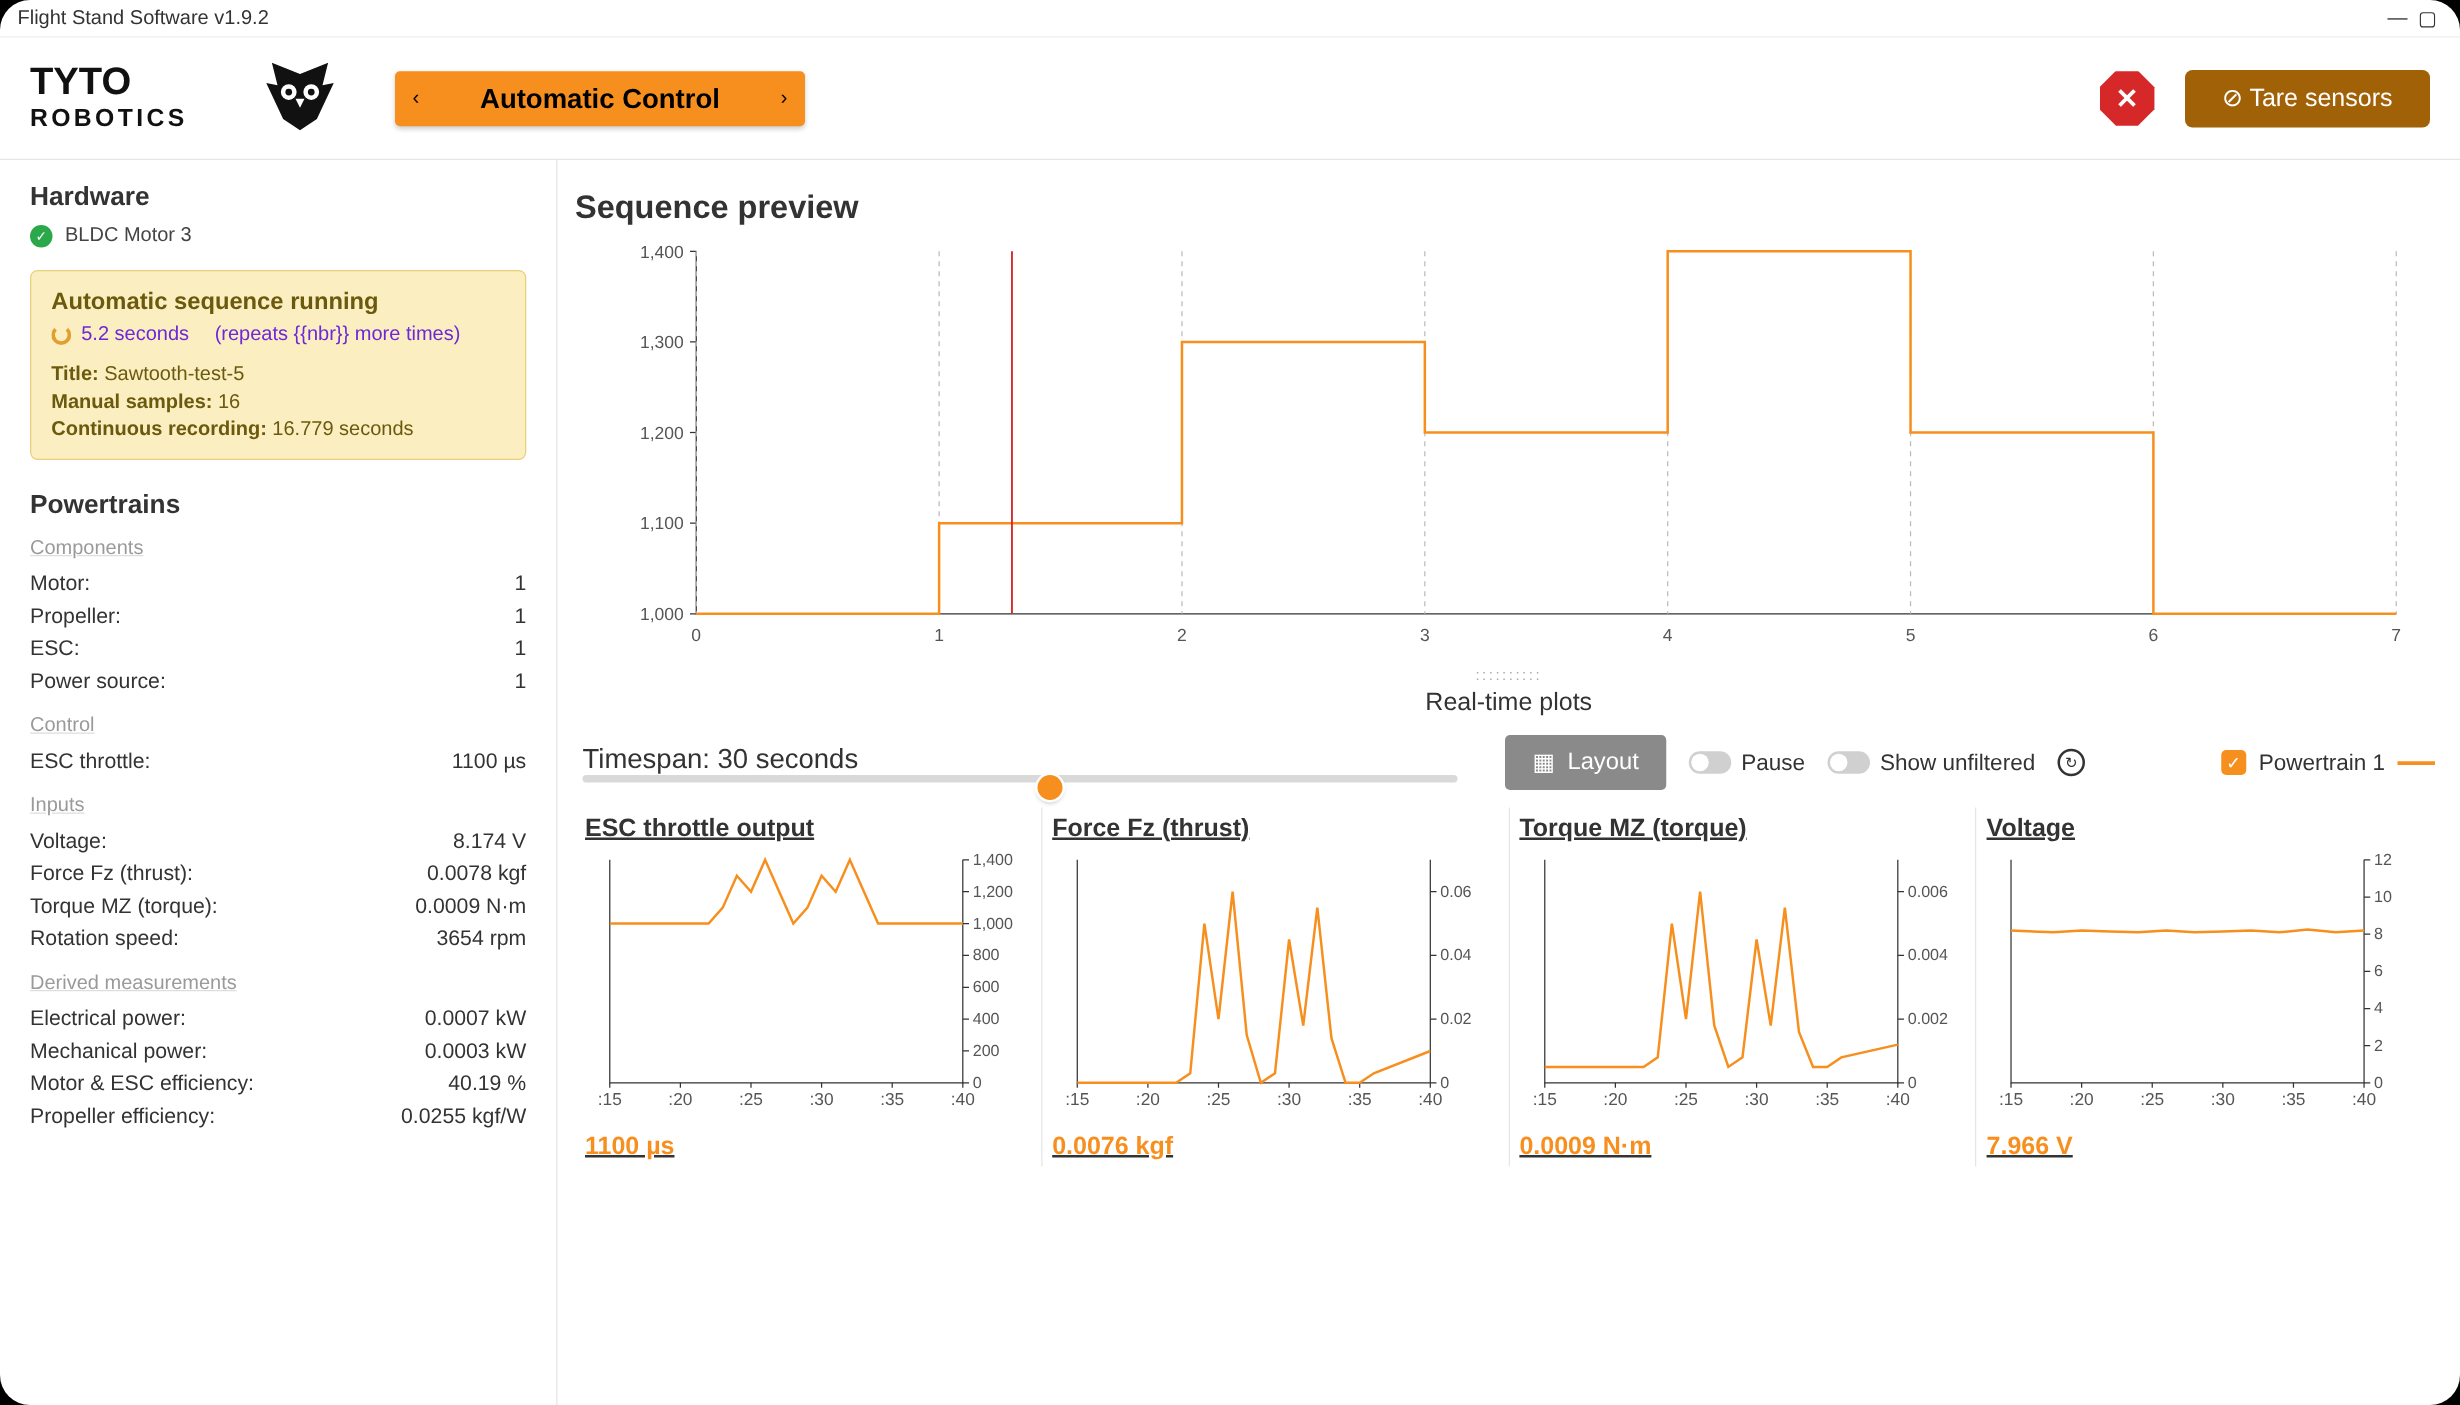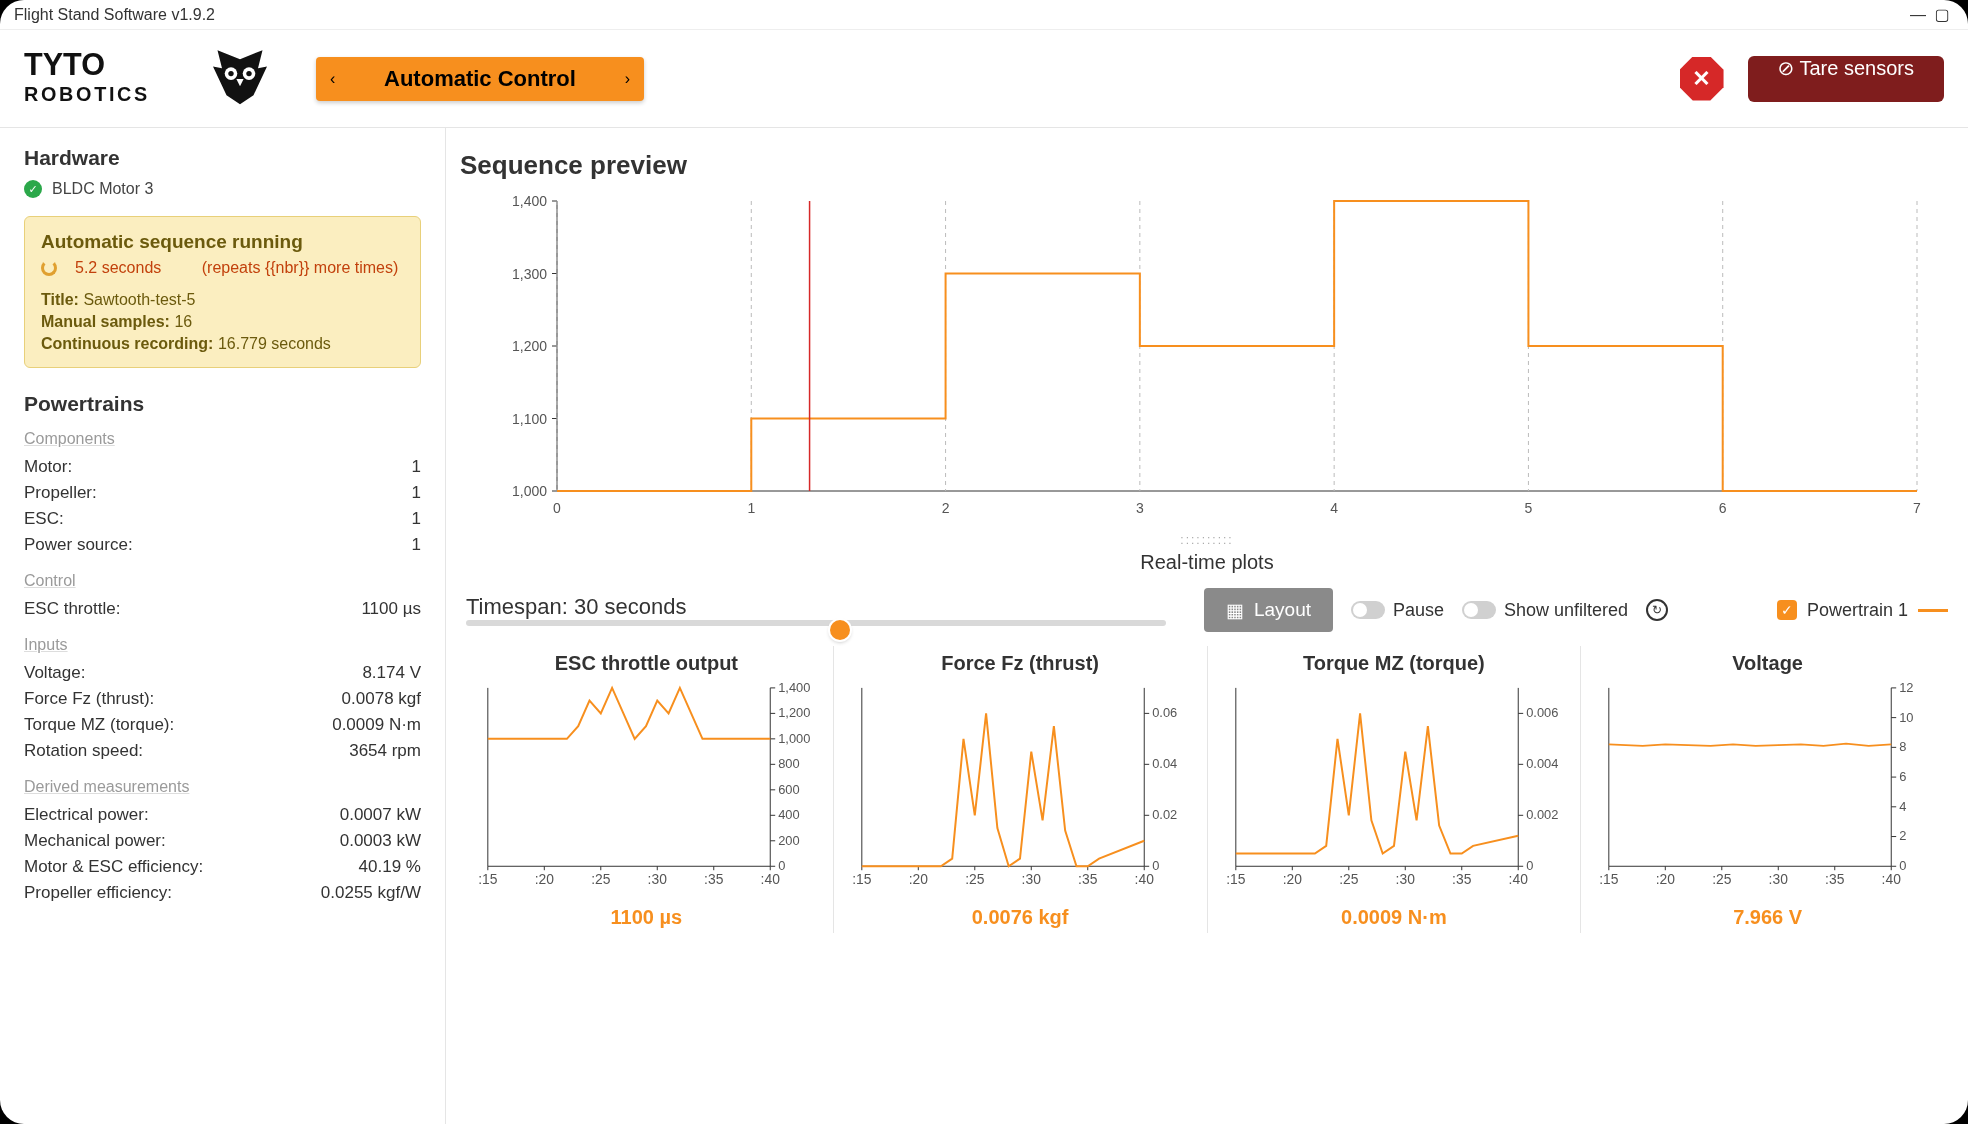--- a/index.html
+++ b/index.html
@@ -15,31 +15,31 @@
 .top-middle { margin-left: 40px; }
 .auto-btn { background: #f78f1e; color: #000; font-weight: 700; font-size: 22px; height: 44px; width: 328px; border: none; border-radius: 4px; display: flex; align-items: center; justify-content: center; position: relative; cursor: pointer; box-shadow: 0 2px 4px rgba(0,0,0,0.2);}
 .auto-btn .chev { position: absolute; font-size: 16px; font-weight: 400; }
 .auto-btn .chev.l { left: 14px; }
 .auto-btn .chev.r { right: 14px; }
 
 .top-right { margin-left: auto; display: flex; align-items: center; gap: 24px; }
 .stop-btn { width: 44px; height: 44px; background: #d62828; border-radius: 6px; display: flex; align-items: center; justify-content: center; transform: rotate(0deg); cursor: pointer; }
 .stop-btn.oct { border-radius: 0; clip-path: polygon(30% 0%, 70% 0%, 100% 30%, 100% 70%, 70% 100%, 30% 100%, 0% 70%, 0% 30%); }
 .stop-btn span { color: #fff; font-size: 22px; font-weight: 700; }
-.tare-btn { background: #7f1d1d; color: #fff; font-size: 20px; border: none; border-radius: 6px; height: 46px; padding: 0 30px; cursor: pointer; display:flex;gap:8px;}
+.tare-btn { background: #a16207; color: #fff; font-size: 20px; border: none; border-radius: 6px; height: 46px; padding: 0 30px; cursor: pointer; display:flex;align-items:center;gap:8px;}
 
 .content { display: flex; height: calc(1124px - 30px - 98px); }
 .sidebar { width: 446px; border-right: 1px solid #e5e5e5; padding: 18px 24px 10px 24px; overflow: hidden; }
 .sidebar h3 { font-size: 21px; font-weight: 600; margin-bottom: 10px; }
 .hw-item { display: flex; align-items: center; gap: 10px; font-size: 16px; color: #444; margin-bottom: 18px; cursor:pointer;}
 .hw-dot { width: 18px; height: 18px; border-radius: 50%; background: #2ba84a; display:flex;align-items:center;justify-content:center;color:#fff;font-size:11px;}
 
 .seq-box { background: #fbeec0; border: 1px solid #e8d07a; border-radius: 6px; padding: 14px 16px; margin-bottom: 24px; }
 .seq-box .title { font-size: 19px; font-weight: 700; color: #6b5a0d; margin-bottom: 6px; }
-.seq-box .sub { font-size: 16px; color: #c2410c; display:flex;align-items:center;gap:18px; margin-bottom:14px;}
+.seq-box .sub { font-size: 16px; color: #6d28d9; display:flex;align-items:center;gap:8px; margin-bottom:14px;}
 .seq-box .sub .spin { width:16px;height:16px;border:3px solid #e0a030;border-top-color:transparent;border-radius:50%;}
 .seq-box .row { font-size: 16px; color: #6b5a0d; margin-top: 4px; }
 .seq-box .row b { font-weight:700; }
 
 .section-h { font-size: 21px; font-weight: 600; margin: 8px 0 14px; }
 .sub-h { font-size: 16px; color: #9a9a9a; margin: 14px 0 6px; text-decoration: underline; text-decoration-color:#ddd; }
 .kv { display: flex; justify-content: space-between; font-size: 17px; padding: 3px 0; }
 .kv .k { color: #333; }
 .kv .v { color: #333; }
 
@@ -61,21 +61,21 @@
 .layout-btn { background: #8a8a8a; color: #fff; border: none; border-radius: 4px; height: 44px; padding: 0 22px; font-size: 19px; display:flex;align-items:center;gap:10px;cursor:pointer;}
 .toggle { display: flex; align-items: center; gap: 8px; font-size: 18px; cursor:pointer;}
 .toggle .sw { width: 34px; height: 18px; border-radius: 9px; background: #d0d0d0; position: relative; }
 .toggle .sw::after { content:""; width:14px;height:14px;border-radius:50%;background:#fff;position:absolute;top:2px;left:2px;}
 .circ-icon { width:22px;height:22px;border:2px solid #333;border-radius:50%;display:flex;align-items:center;justify-content:center;font-size:12px;}
 .legend-pt { display:flex;align-items:center;gap:10px;font-size:18px;margin-left:auto;}
 .legend-pt .chk { width:20px;height:20px;border-radius:4px;background:#f78f1e;display:flex;align-items:center;justify-content:center;color:#fff;font-size:14px;}
 .legend-pt .line { width:30px;height:3px;background:#f78f1e;}
 
 .mini-charts { display: flex; gap: 0; margin-top: 8px; }
-.mini { flex: 1; border-right: 1px solid #e5e5e5; padding: 6px 8px 4px 8px; text-align:center; }
+.mini { flex: 1; border-right: 1px solid #e5e5e5; padding: 6px 8px 4px 8px; text-align:left;text-decoration:underline; }
 .mini:last-child { border-right: none; }
 .mini .mt { font-size: 20px; font-weight: 700; margin-bottom: 6px; }
 .mini svg { width: 100%; height: 210px; }
 .mini .val { color: #f78f1e; font-size: 20px; font-weight: 600; margin-top: 10px; }
 
 .axis { stroke: #333; stroke-width: 1; fill: none; }
 .grid { stroke: #bbb; stroke-width: 1; stroke-dasharray: 4 4; }
 .dataline { stroke: #f78f1e; stroke-width: 2; fill: none; }
 .tick-label { font-size: 14px; fill: #555; text-anchor: middle; }
 .tick-labelR { font-size: 13px; fill: #555; text-anchor: start; }

